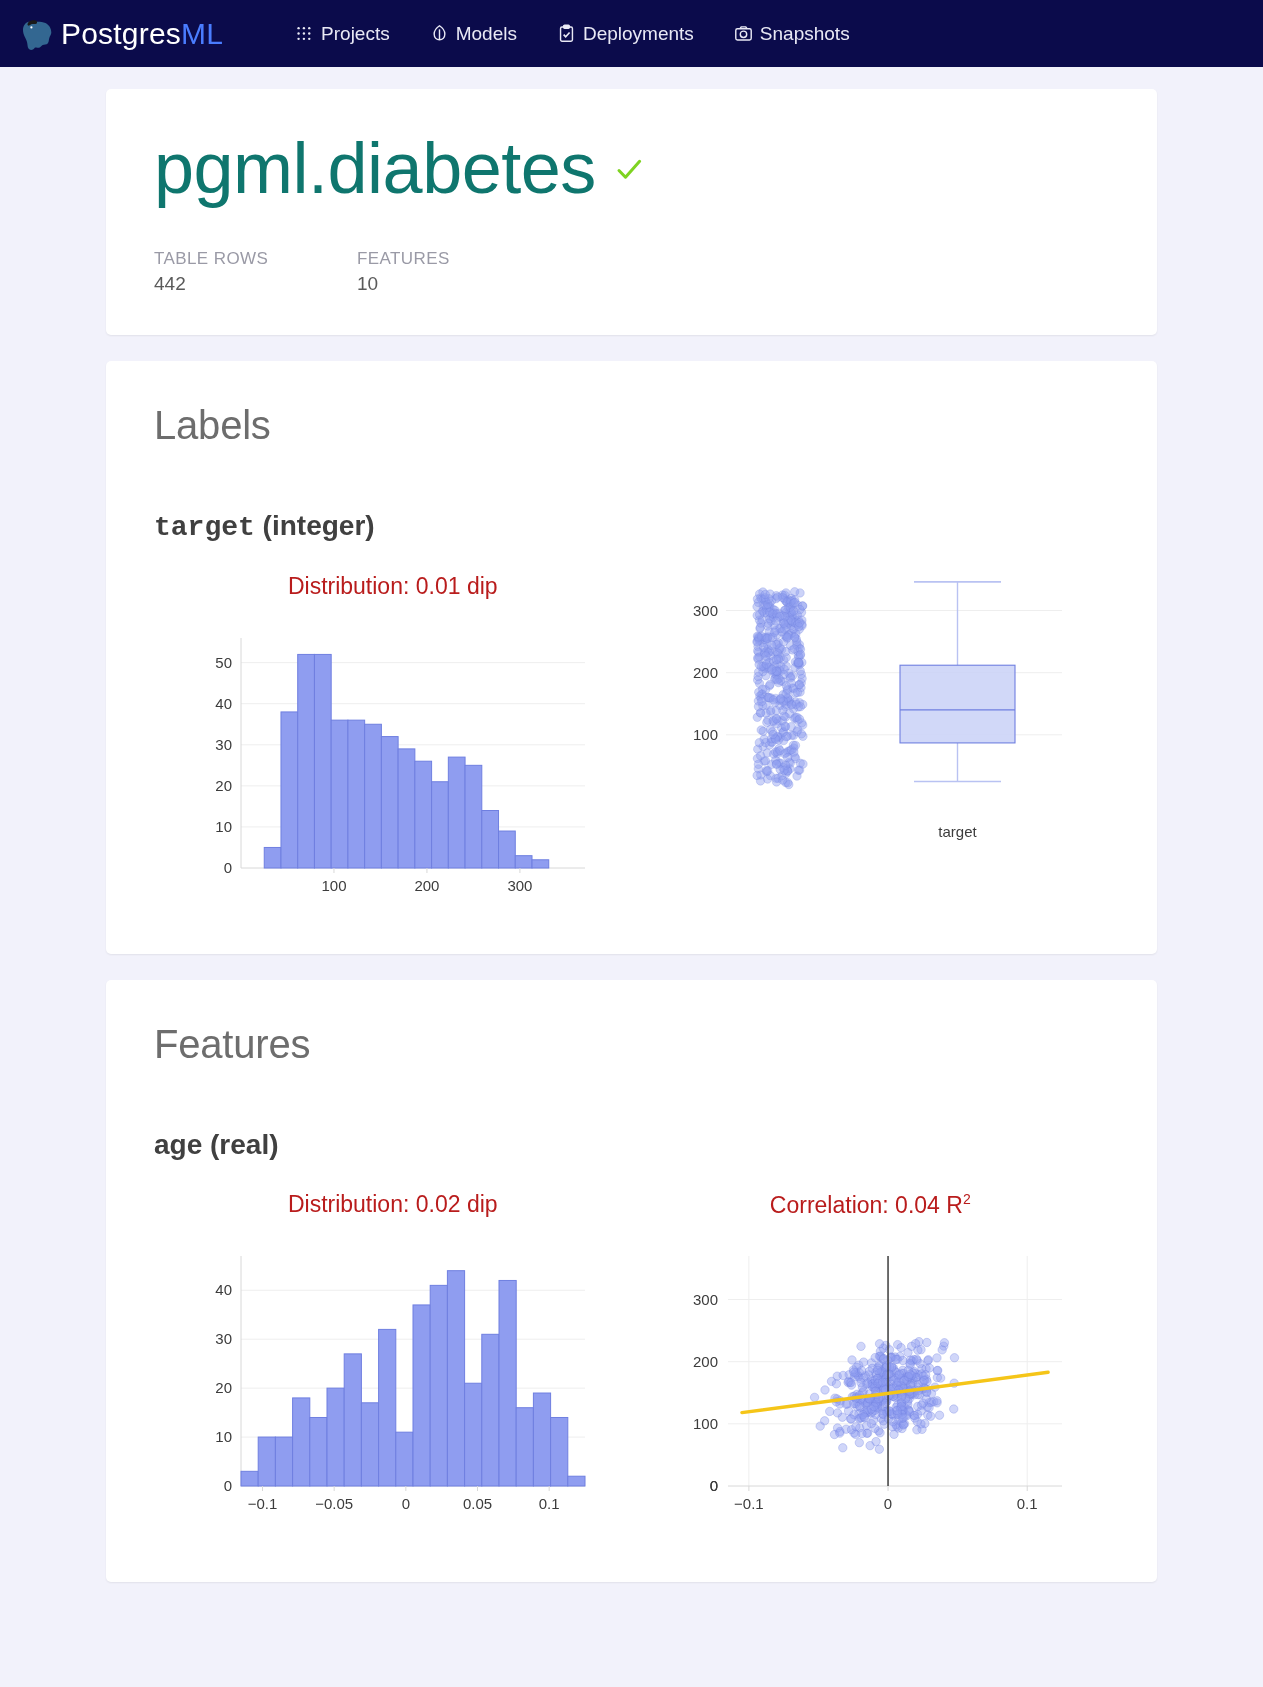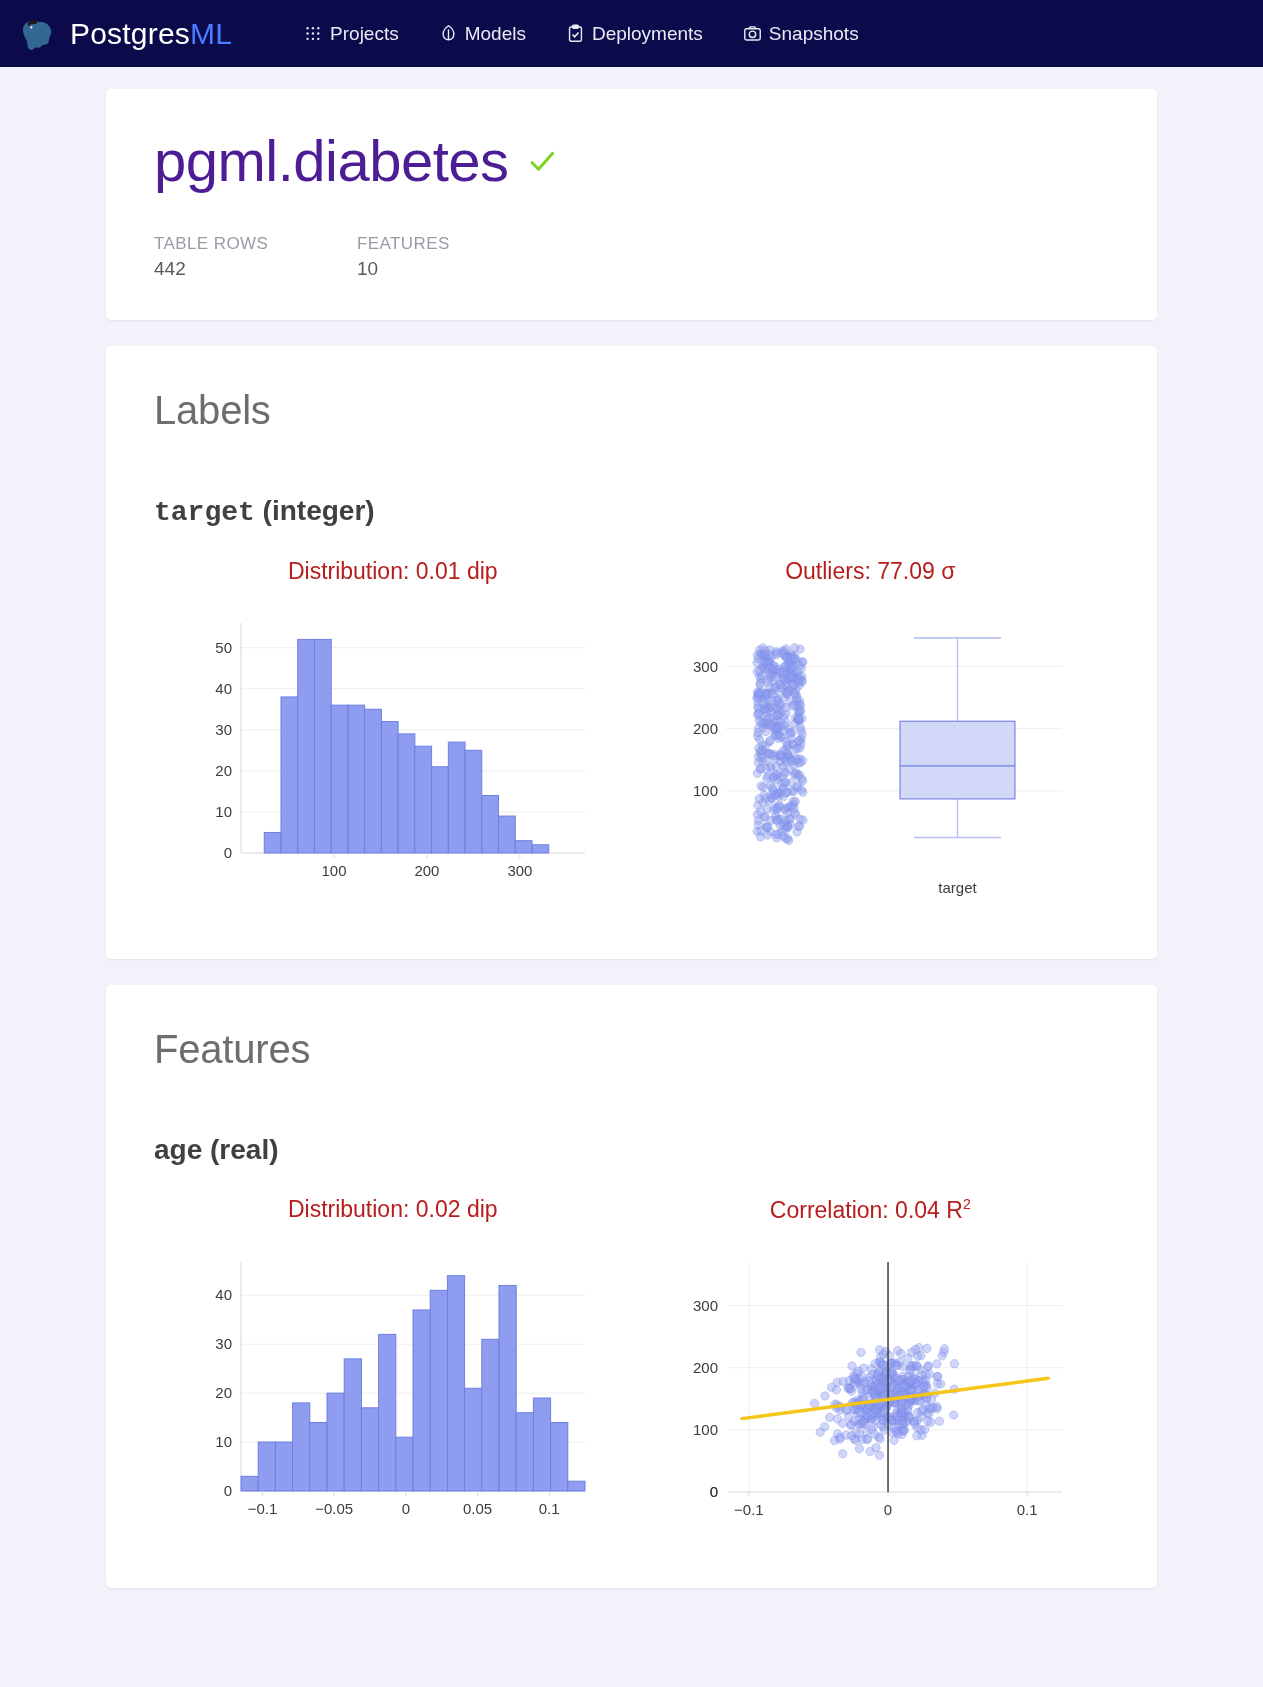--- a/index.html
+++ b/index.html
@@ -14,21 +14,21 @@
 
   
   .navbar {
     height:67px;
     background:#0b0b4b;
     display:flex;
     align-items:center;
     padding:0 0 0 22px;
   }
   .brand {
-    display:flex; align-items:center; gap:18px;
+    display:flex; align-items:center; gap:9px;
     text-decoration:none;
   }
   .elephant { width:30px; height:32px; display:block; }
   .brand-text {
     font-size:30px;
     color:#ffffff;
     letter-spacing:.2px;
     font-weight:400;
     white-space:nowrap;
   }
@@ -52,23 +52,23 @@
     background:#ffffff;
     border-radius:5px;
     box-shadow:0 1px 2px rgba(0,0,0,.07);
     margin-bottom:26px;
   }
 
   
   .hdr { padding:42px 48px 40px 48px; }
   .title-row { display:flex; align-items:center; gap:18px; }
   .tbl-title {
-    font-size:58px;
+    font-size:72px;
     font-weight:300;
-    color:#4c1d95;
+    color:#0f766e;
     line-height:1.05;
     letter-spacing:-.5px;
   }
   .check { width:30px; height:30px; display:block; }
   .stats { display:flex; margin-top:42px; }
   .stat { margin-right:0; }
   .stat-1 { width:187px; }
   .stat-2 { width:203px; }
   .stat-3 { width:175px; }
   .stat-label {
@@ -250,21 +250,20 @@
               <line x1="140.97297297297297" y1="242" x2="140.97297297297297" y2="247" stroke="#d8d8d8"></line>
               <text x="140.97297297297297" y="265" text-anchor="middle" font-family="&quot;Liberation Sans&quot;, sans-serif" font-size="15" fill="#3c3c3c">100</text>
               <line x1="233.94594594594597" y1="242" x2="233.94594594594597" y2="247" stroke="#d8d8d8"></line>
               <text x="233.94594594594597" y="265" text-anchor="middle" font-family="&quot;Liberation Sans&quot;, sans-serif" font-size="15" fill="#3c3c3c">200</text>
               <line x1="326.91891891891896" y1="242" x2="326.91891891891896" y2="247" stroke="#d8d8d8"></line>
               <text x="326.91891891891896" y="265" text-anchor="middle" font-family="&quot;Liberation Sans&quot;, sans-serif" font-size="15" fill="#3c3c3c">300</text>
             </svg>
         </div>
 
         <div class="chart-box">
-          <div class="chart-title">Outliers: 77.09 σ</div>
           <svg class="plot" id="plot-target-box" width="400" height="300" viewBox="0 0 400 300">
               <line x1="56" y1="179.83783783783784" x2="392" y2="179.83783783783784" stroke="#eeeeee" stroke-width="1"></line>
               <text x="48" y="184.83783783783784" text-anchor="end" font-family="&quot;Liberation Sans&quot;, sans-serif" font-size="15" fill="#3c3c3c">100</text>
               <line x1="56" y1="117.67567567567566" x2="392" y2="117.67567567567566" stroke="#eeeeee" stroke-width="1"></line>
               <text x="48" y="122.67567567567566" text-anchor="end" font-family="&quot;Liberation Sans&quot;, sans-serif" font-size="15" fill="#3c3c3c">200</text>
               <line x1="56" y1="55.513513513513516" x2="392" y2="55.513513513513516" stroke="#eeeeee" stroke-width="1"></line>
               <text x="48" y="60.513513513513516" text-anchor="end" font-family="&quot;Liberation Sans&quot;, sans-serif" font-size="15" fill="#3c3c3c">300</text>
               <circle cx="100.3049137468007" cy="220.65996340913705" r="4.2" fill="#8f9df0" fill-opacity="0.45" stroke="#6f7fe0" stroke-opacity="0.35" stroke-width="0.8"></circle>
               <circle cx="111.50485799764509" cy="172.89375670442325" r="4.2" fill="#8f9df0" fill-opacity="0.45" stroke="#6f7fe0" stroke-opacity="0.35" stroke-width="0.8"></circle>
               <circle cx="121.73344267938911" cy="149.25725041676995" r="4.2" fill="#8f9df0" fill-opacity="0.45" stroke="#6f7fe0" stroke-opacity="0.35" stroke-width="0.8"></circle>

